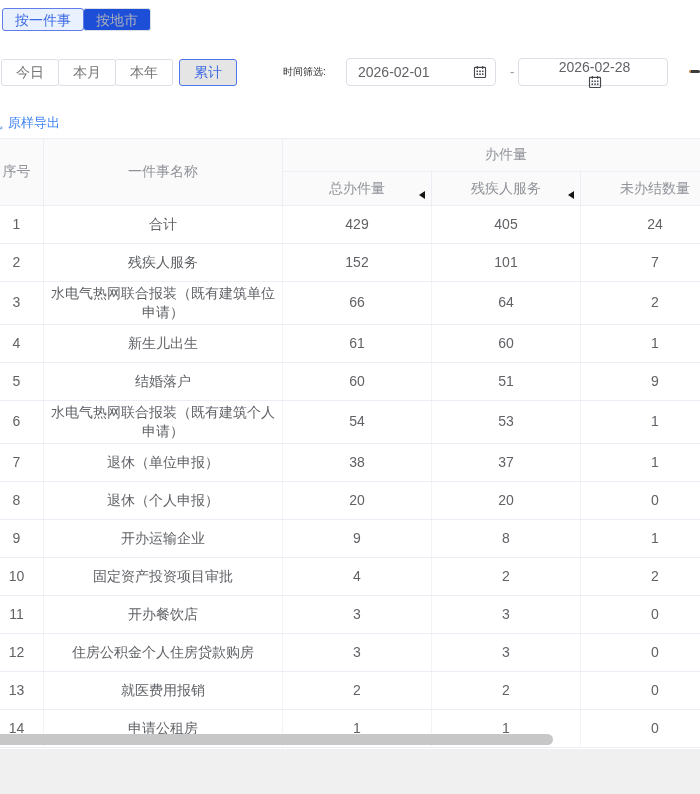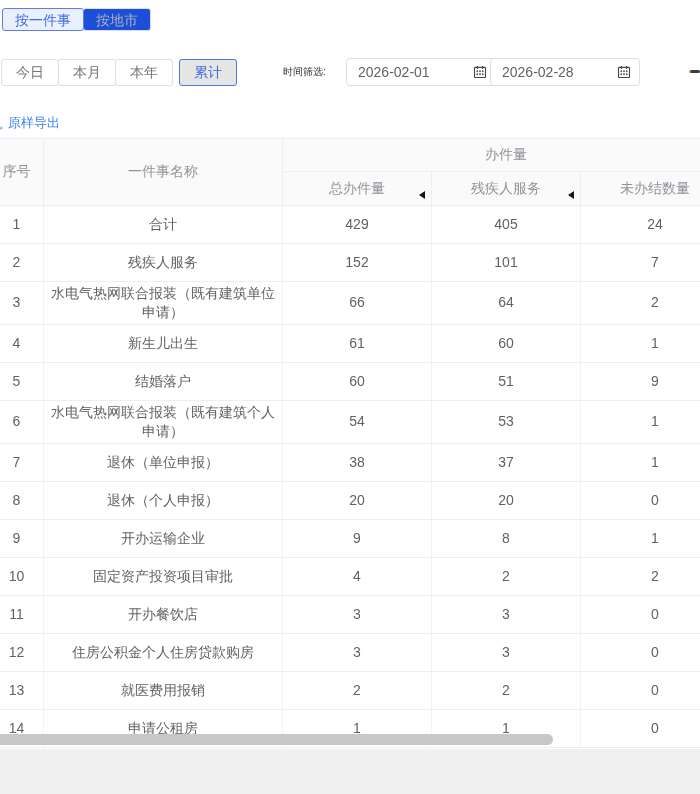--- a/index.html
+++ b/index.html
@@ -45,21 +45,21 @@
     position:absolute;left:283px;top:65px;
     font-size:10px;color:#303133;white-space:nowrap;
   }
   .date-input{
     position:absolute;top:58px;width:150px;height:28px;box-sizing:border-box;
     border:1px solid #dcdfe6;border-radius:4px;background:#fff;
     display:flex;align-items:center;justify-content:space-between;
     padding:0 8px 0 11px;cursor:pointer;
   }
   .date-input.first{left:346px;}
-  .date-input.second{left:490px;}
+  .date-input.second{left:518px;flex-direction:column;}
   .date-value{font-size:14px;color:#606266;}
   .cal-icon{width:14px;height:14px;flex:0 0 auto;}
   .range-sep{position:absolute;left:510px;top:64px;font-size:13px;color:#909399;}
   .edge-dash{
     position:absolute;right:0;top:70px;width:11px;height:3px;border-radius:2px;
     background:linear-gradient(to right,#c77c3a 0 2px,#3c3c3c 2px);
   }
 
   
   .export-row{

